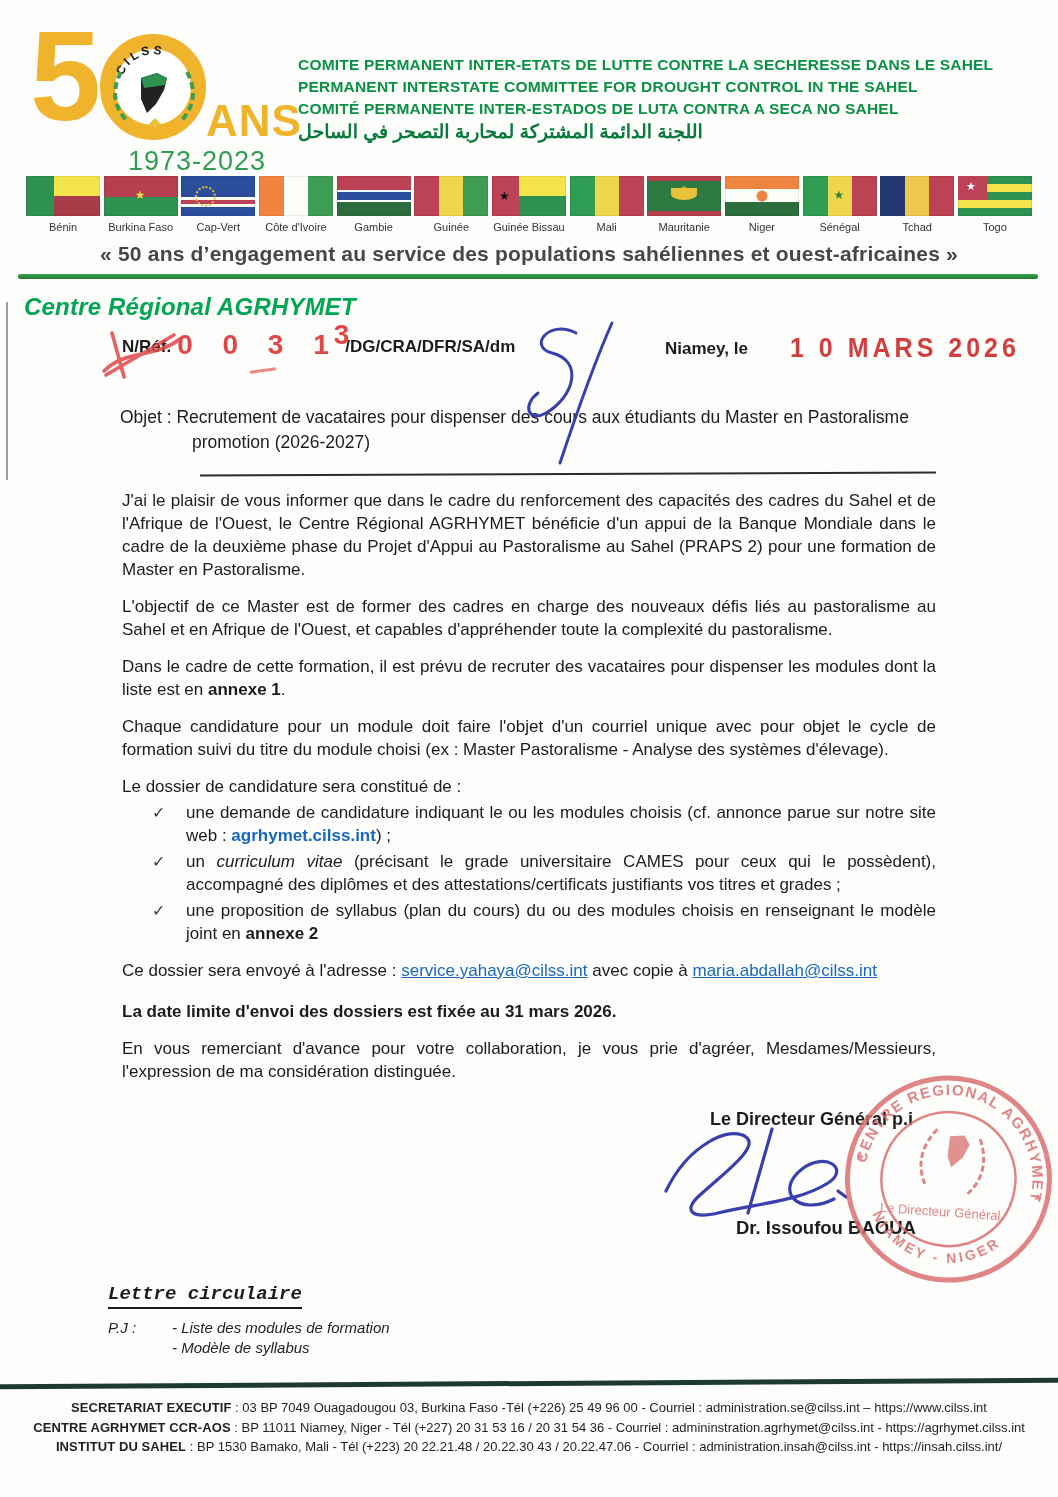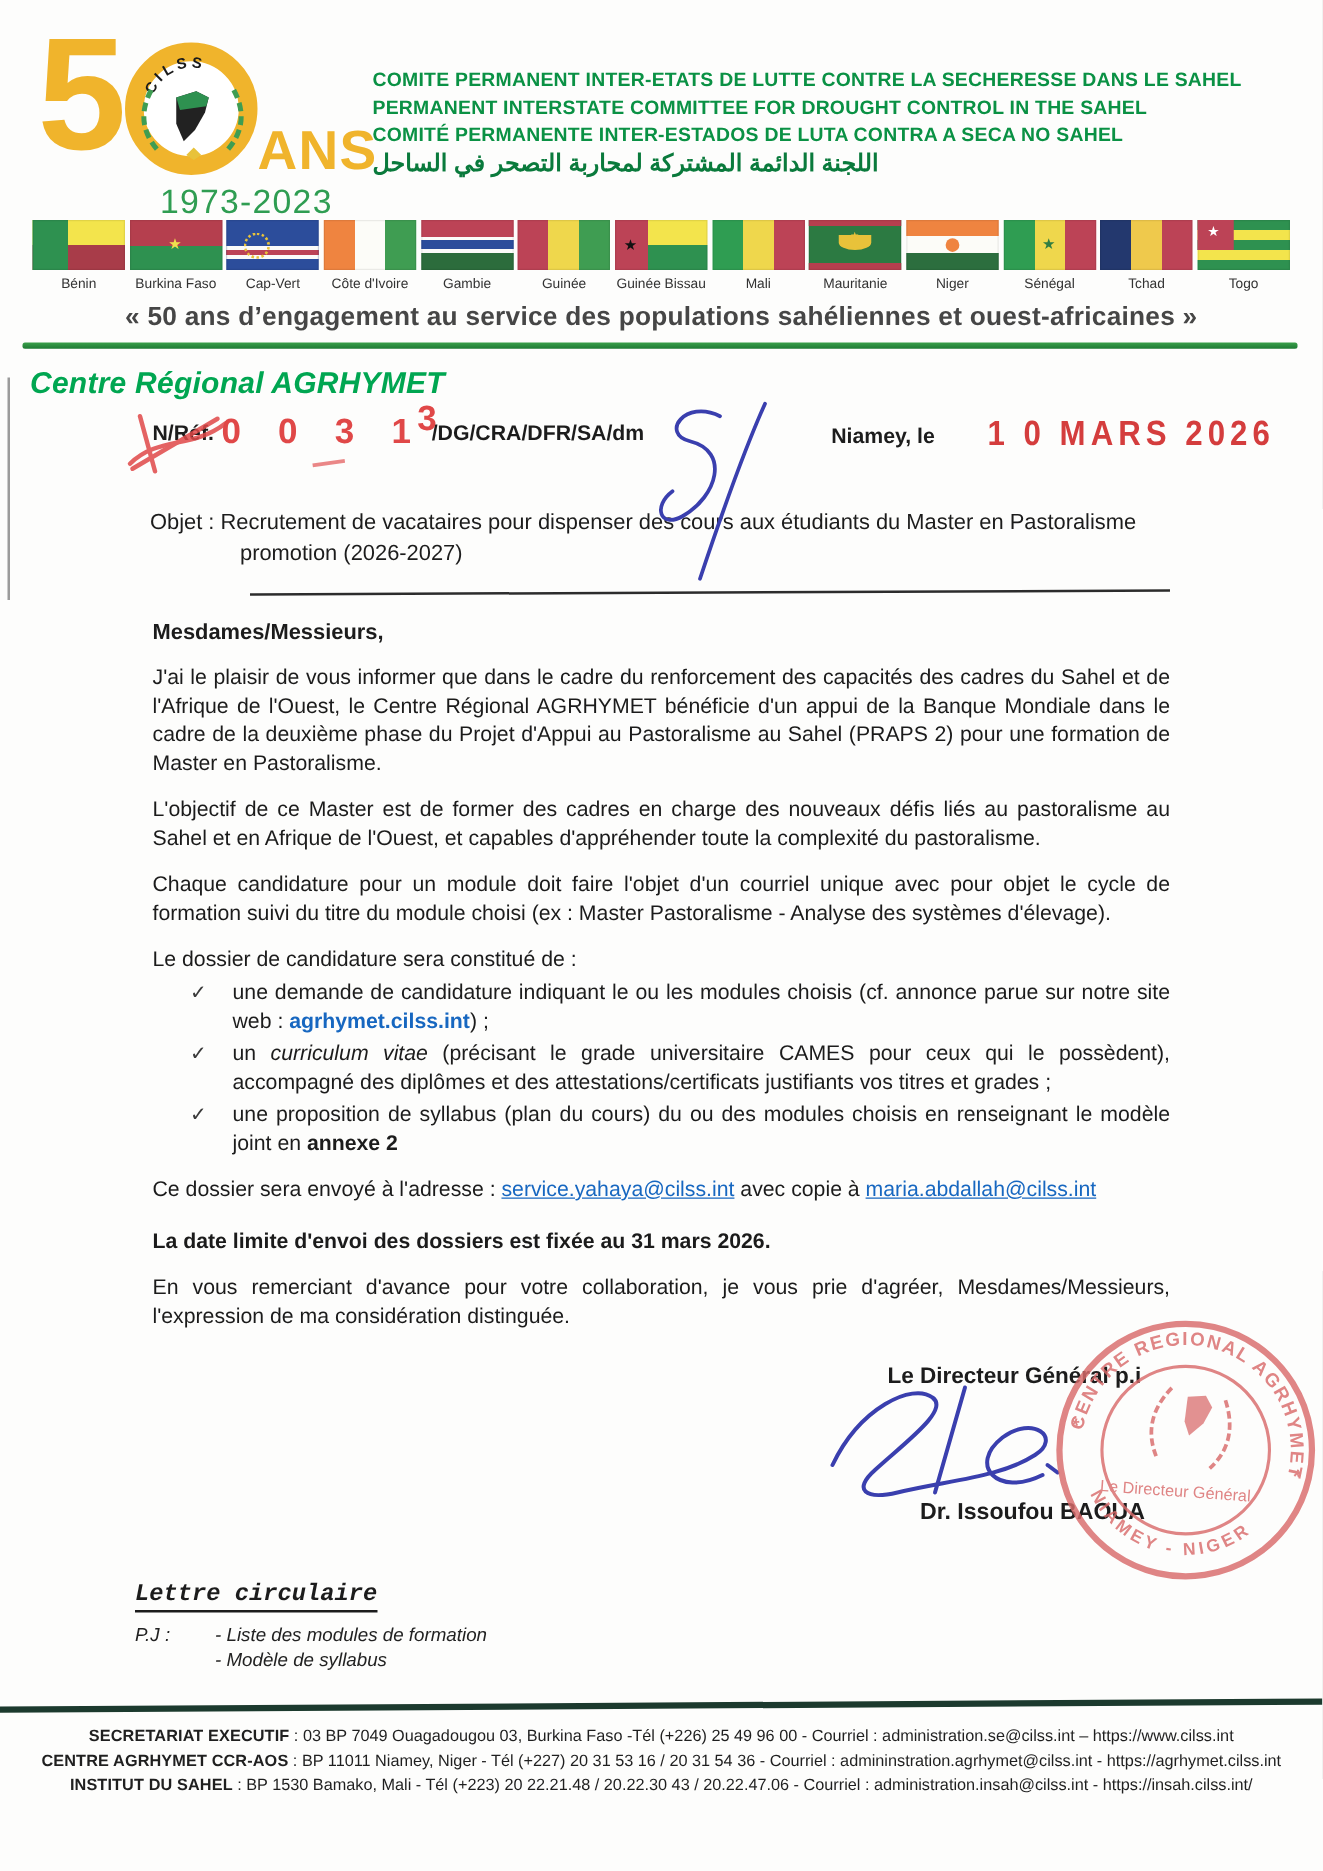--- a/index.html
+++ b/index.html
@@ -219,24 +219,24 @@
         <path d="M98,4 C80,44 62,96 46,144"></path>
       </g>
     </svg>
     <span class="place">Niamey, le</span>
     <span class="date-stamp">1 0 MARS 2026</span>
   </div>
 
   <p class="subject"><span>Objet :</span>&nbsp;<span>Recrutement de vacataires pour dispenser des cours aux étudiants du Master en Pastoralisme promotion (2026-2027)</span></p>
   <hr class="subject-divider">
 
-  <p class="salutation">Mesdames/Messieurs,</p>
 
   <p class="para">J'ai le plaisir de vous informer que dans le cadre du renforcement des capacités des cadres du Sahel et de l'Afrique de l'Ouest, le Centre Régional AGRHYMET bénéficie d'un appui de la Banque Mondiale dans le cadre de la deuxième phase du Projet d'Appui au Pastoralisme au Sahel (PRAPS 2) pour une formation de Master en Pastoralisme.</p>
   <p class="para">L'objectif de ce Master est de former des cadres en charge des nouveaux défis liés au pastoralisme au Sahel et en Afrique de l'Ouest, et capables d'appréhender toute la complexité du pastoralisme.</p>
+  <p class="para"><span>Dans le cadre de cette formation, il est prévu de recruter des vacataires pour dispenser les modules dont la liste est en </span><span class="bold">annexe 1</span><span>.</span></p>
   <p class="para">Chaque candidature pour un module doit faire l'objet d'un courriel unique avec pour objet le cycle de formation suivi du titre du module choisi (ex : Master Pastoralisme - Analyse des systèmes d'élevage).</p>
 
   <p class="para">Le dossier de candidature sera constitué de :</p>
 
   <div class="check-item">
     <span class="check-mark">✓</span>
     <span class="check-text"><span>une demande de candidature indiquant le ou les modules choisis (cf. annonce parue sur notre site web : </span><span class="weblink">agrhymet.cilss.int</span><span>) ;</span></span>
   </div>
   <div class="check-item">
     <span class="check-mark">✓</span>

